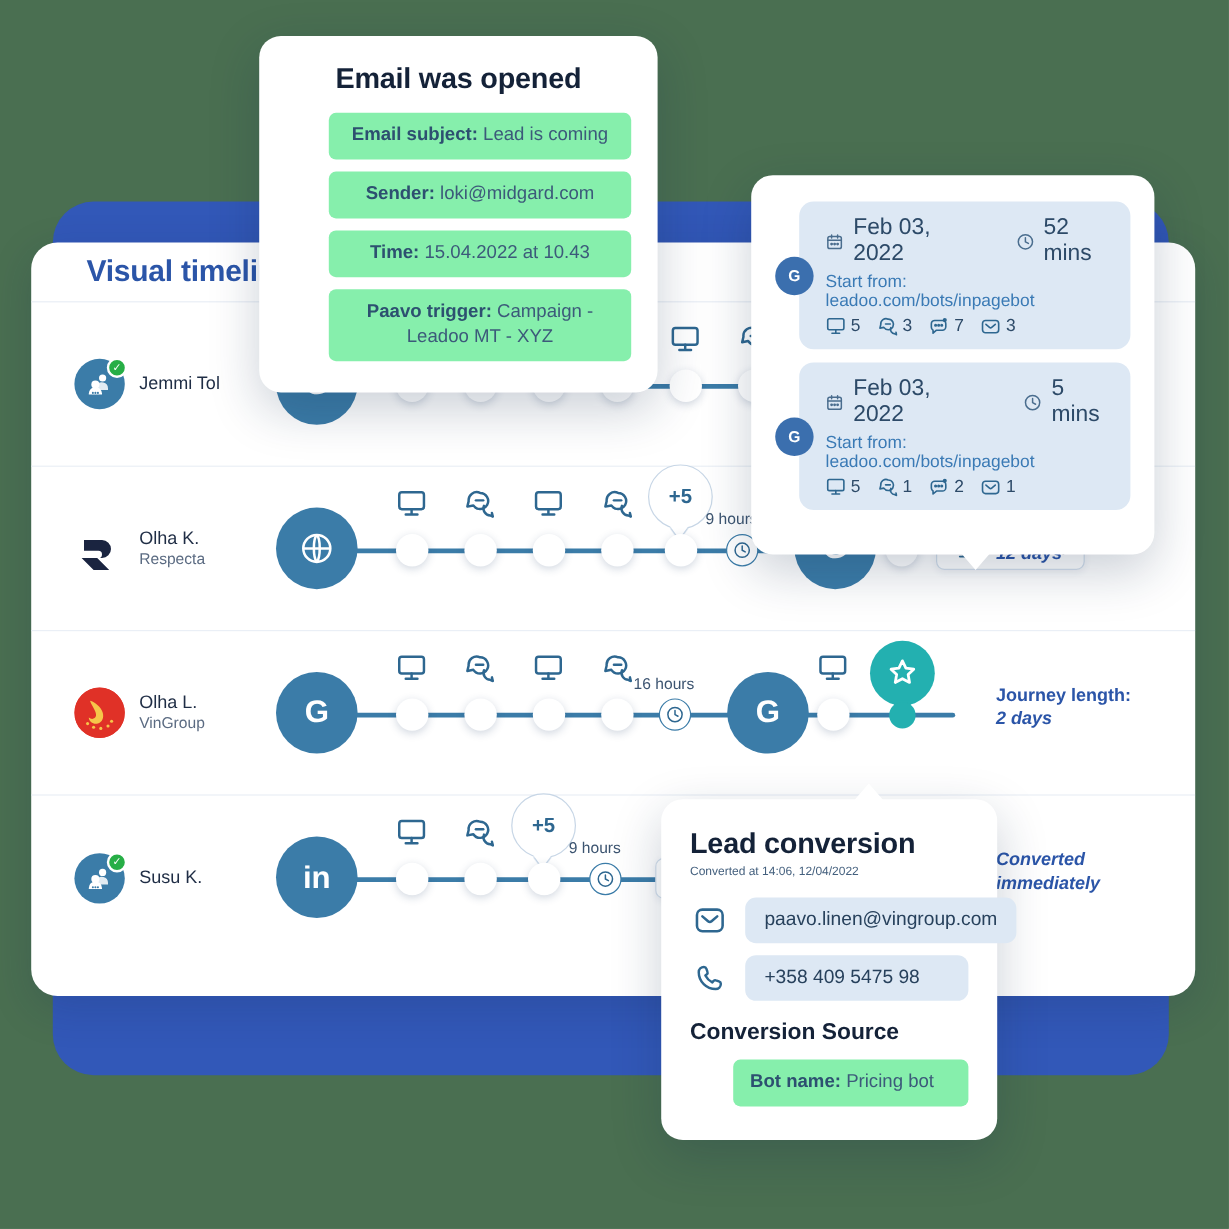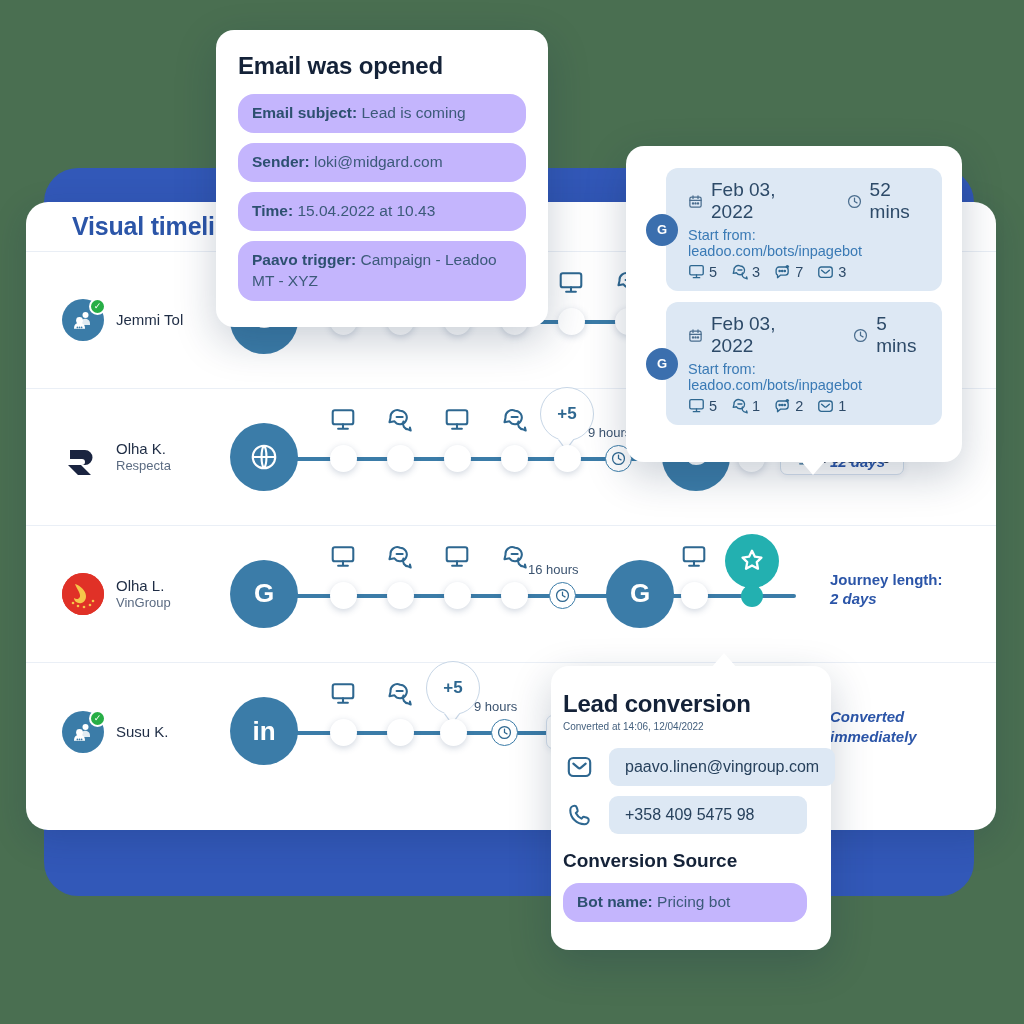--- a/index.html
+++ b/index.html
@@ -169,29 +169,30 @@
     position: absolute;
     background: #ffffff;
     border-radius: 18px;
     box-shadow: 0 14px 42px rgba(18,40,75,.22);
   }
   .popup-title {
     font-size: 24px; font-weight: bold; color: #142238;
     letter-spacing: -.2px;
   }
   .field {
-    background: #c4b5fd; border-radius: 16px;
+    background: #86efac; border-radius: 6px;
     padding: 9px 14px; font-size: 15.5px; color: #3c5a7a;
     line-height: 1.35;
+    margin-left: 36px;
   }
   .field b { color: #2d5070; font-weight: bold; }
 
   
   #email-popup {
-    left: 216px; top: 30px; width: 332px; padding: 22px 22px 26px 22px;
+    left: 216px; top: 30px; width: 332px; padding: 22px 22px 26px 22px; text-align: center;
   }
   #email-popup .popup-title { margin-bottom: 14px; }
   #email-popup .field { margin-bottom: 10px; }
   #email-popup .field:last-child { margin-bottom: 0; }
 
   
   #sessions-popup {
     left: 626px; top: 146px; width: 336px; padding: 22px 20px 26px 20px;
   }
   .sessions-head { display: flex; align-items: center; gap: 16px; margin-bottom: 16px; }
@@ -225,21 +226,21 @@
   .s-stat svg { width: 17px; height: 16px; color: #2e6790; }
   .popup-tail {
     position: absolute; bottom: -13px; left: 174px;
     width: 0; height: 0;
     border-left: 13px solid transparent; border-right: 13px solid transparent;
     border-top: 15px solid #ffffff;
   }
 
   
   #lead-popup {
-    left: 551px; top: 666px; width: 280px; padding: 24px 24px 28px 12px;
+    left: 551px; top: 666px; width: 280px; padding: 24px 24px 28px 24px;
   }
   #lead-popup .popup-title { margin-bottom: 3px; }
   .converted-at { font-size: 10px; color: #44607e; margin-bottom: 16px; }
   .contact-row { display: flex; align-items: center; gap: 14px; margin-bottom: 10px; }
   .contact-ico { width: 32px; flex: 0 0 32px; color: #2e6790; display: flex; align-items: center; justify-content: center; }
   .contact-ico svg { width: 27px; height: 26px; }
   .contact-val {
     flex: 1 1 auto; background: #dde8f4; border-radius: 9px;
     padding: 10px 16px; font-size: 16px; color: #27415c;
   }

